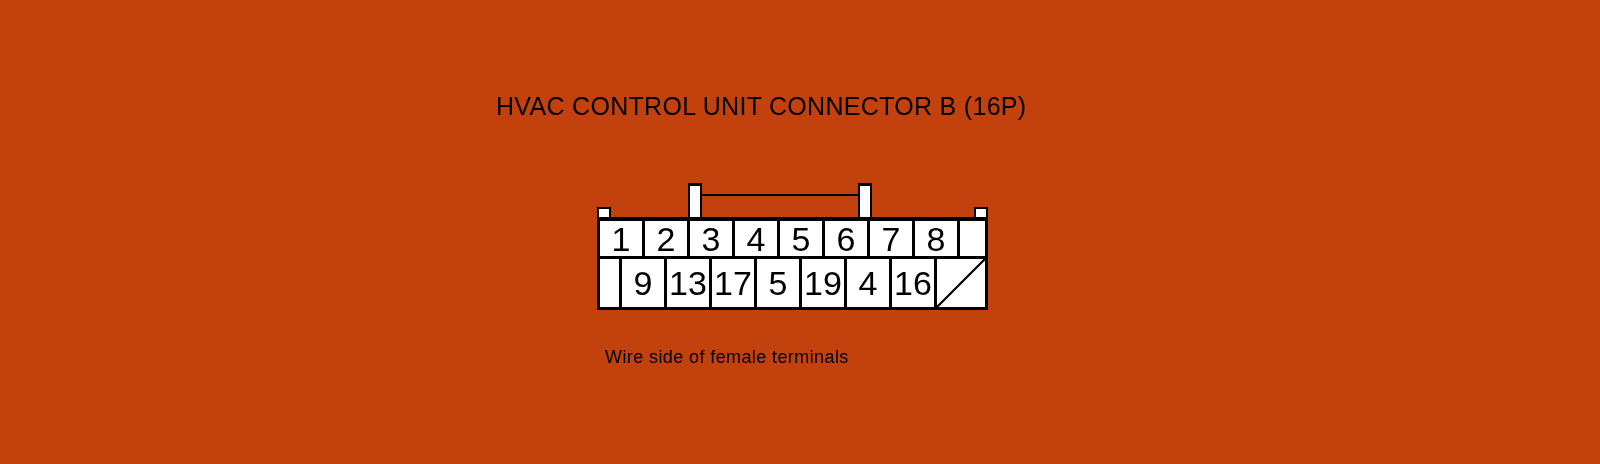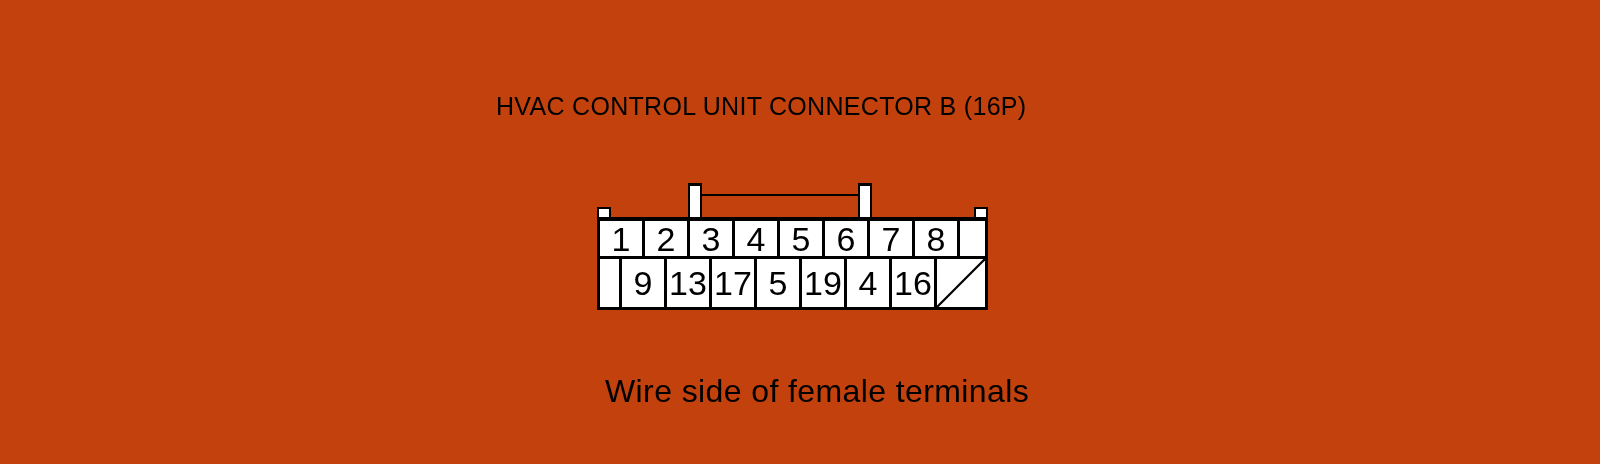--- a/index.html
+++ b/index.html
@@ -23,26 +23,25 @@
     font-size: 25px;
     line-height: 1.2;
     letter-spacing: 0.3px;
     white-space: nowrap;
     color: #000000;
   }
   .caption {
     position: absolute;
     left: 605px;
     top: 347px;
-    font-size: 32px;
+    font-size: 18px;
     line-height: 1.2;
     letter-spacing: 0.4px;
     white-space: nowrap;
     color: #000000;
-    margin-top: 25px;
   }
   .connector {
     position: absolute;
     left: 597px;
     top: 183px;
     width: 391px;
     height: 127px;
   }
   .post {
     position: absolute;

